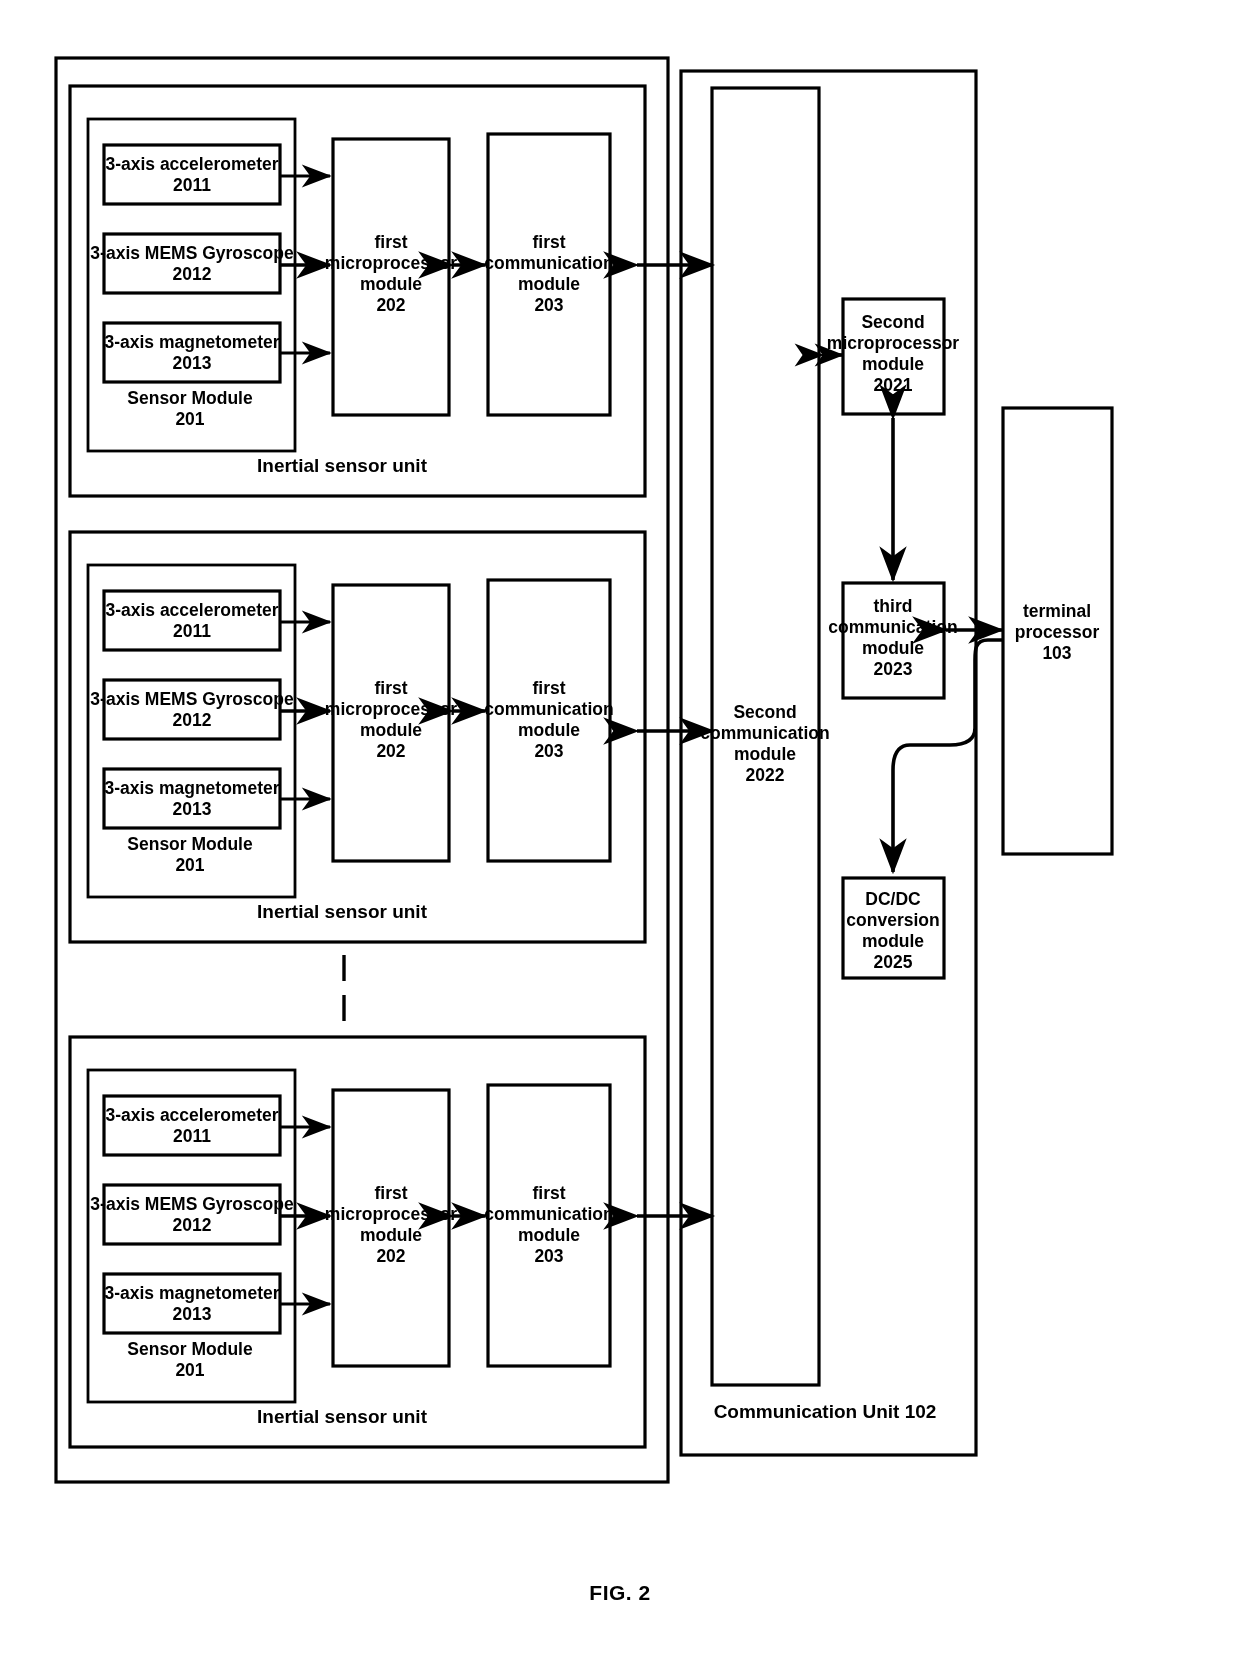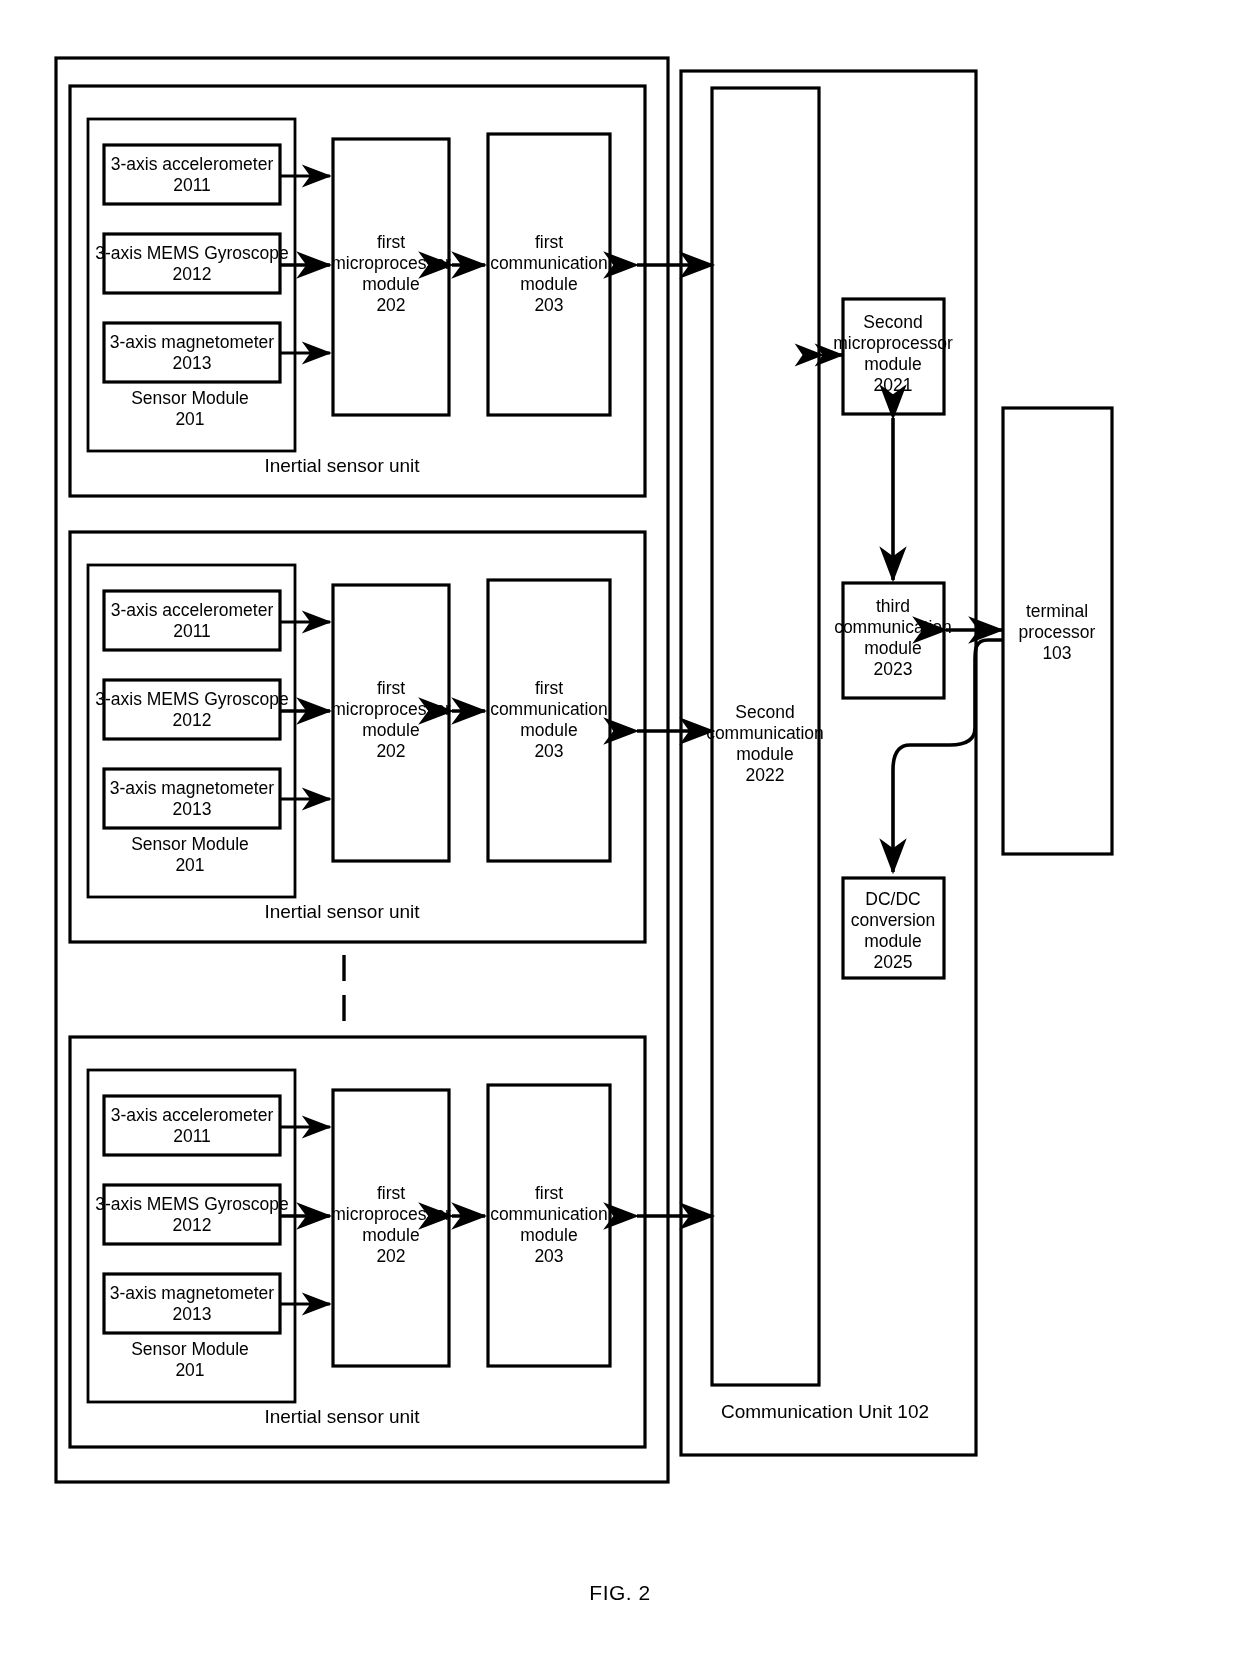--- a/index.html
+++ b/index.html
@@ -14,20 +14,21 @@
     color: #000000;
     overflow: hidden;
     position: relative;
   }
   #figure-root {
     position: absolute;
     left: 0;
     top: 0;
     width: 1240px;
     height: 1662px;
+    font-weight: bold;
   }
   svg { display: block; }
   .frame {
     fill: none;
     stroke: #000000;
     stroke-width: 3.2;
   }
   .frame-thin {
     fill: none;
     stroke: #000000;

